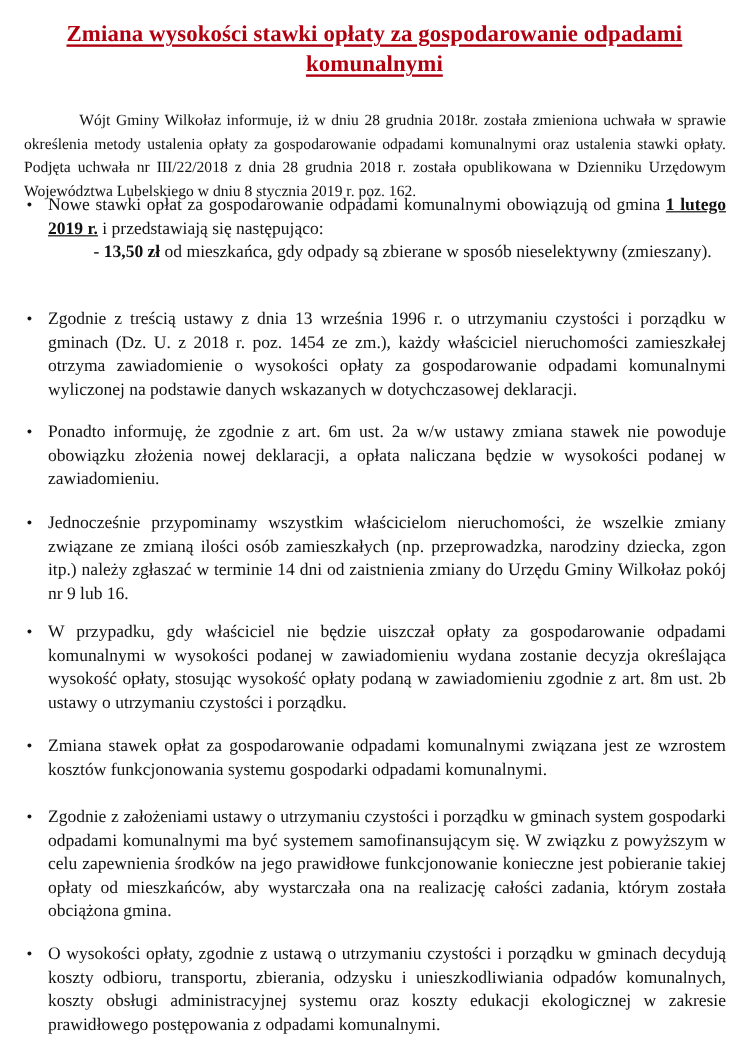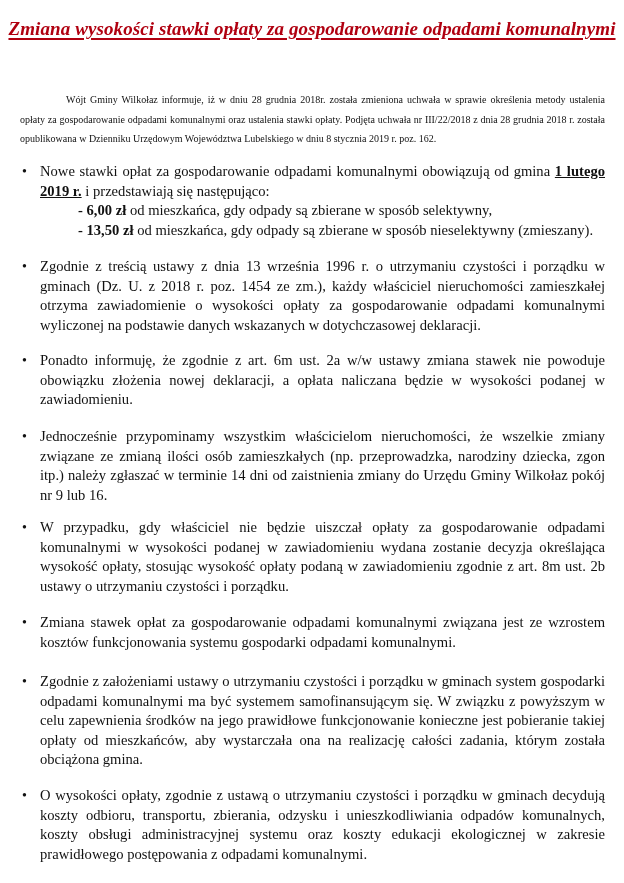--- a/index.html
+++ b/index.html
@@ -3,27 +3,27 @@
 <meta charset="utf-8">
 <style>
   html, body { margin: 0; padding: 0; background: #ffffff; }
   body {
     width: 624px; height: 883px; overflow: hidden; position: relative;
     font-family: "Liberation Serif", serif; color: #111111;
   }
   .title {
     position: absolute; left: 0; top: 16px; width: 624px;
     text-align: center; color: #b00010;
-    font-weight: bold; font-style: italic; font-size: 19px; line-height: 25px;
+    font-weight: bold; font-size: 19px; line-height: 25px;
     letter-spacing: 0.1px;
   }
   .title span { text-decoration: underline; text-decoration-thickness: 2px; text-underline-offset: 3px; }
   .intro {
     position: absolute; left: 20px; top: 90px; width: 585px;
-    font-size: 10px; line-height: 19.5px; text-align: justify;
+    font-size: 13px; line-height: 19.5px; text-align: justify;
     text-indent: 46px;
   }
   .bullet {
     position: absolute; left: 20px; width: 585px;
     font-size: 14.6px; line-height: 19.5px; text-align: justify;
   }
   .bullet .dot {
     position: absolute; left: 2px; top: 0; font-size: 14px;
   }
   .bullet .text { margin-left: 20px; }
@@ -38,21 +38,20 @@
 <div class="title">
   <span>Zmiana wysokości stawki opłaty za gospodarowanie odpadami komunalnymi</span><br>
 </div>
 
 <div class="intro">Wójt Gminy Wilkołaz informuje, iż w dniu 28 grudnia 2018r. została zmieniona uchwała w sprawie określenia metody ustalenia opłaty za gospodarowanie odpadami komunalnymi oraz ustalenia stawki opłaty.  Podjęta uchwała nr III/22/2018 z dnia 28 grudnia 2018 r. została opublikowana w Dzienniku Urzędowym Województwa Lubelskiego w dniu 8 stycznia 2019 r. poz. 162.</div>
 
 <div class="bullet" style="top:162px;">
   <span class="dot">•</span>
   <div class="text">
     <span>Nowe stawki opłat za gospodarowanie odpadami komunalnymi obowiązują od  gmina  </span><span class="ul-bold">1 lutego 2019 r.</span><span> i przedstawiają się następująco:</span>
-    <span class="rate"><b>- 6,00 zł</b><span> od mieszkańca, gdy odpady są zbierane w sposób selektywny,</span></span>
     <span class="rate"><b>- 13,50 zł</b><span> od mieszkańca, gdy odpady są zbierane w sposób nieselektywny (zmieszany).</span></span>
   </div>
 </div>
 
 <div class="bullet" style="top:257px;">
   <span class="dot">•</span>
   <div class="text">Zgodnie z treścią ustawy z dnia 13 września 1996 r. o utrzymaniu czystości i porządku w gminach (Dz. U. z 2018 r. poz. 1454 ze zm.), każdy właściciel nieruchomości zamieszkałej otrzyma zawiadomienie o wysokości opłaty za gospodarowanie odpadami komunalnymi wyliczonej na podstawie danych wskazanych w dotychczasowej deklaracji.</div>
 </div>
 
 <div class="bullet" style="top:351px;">

